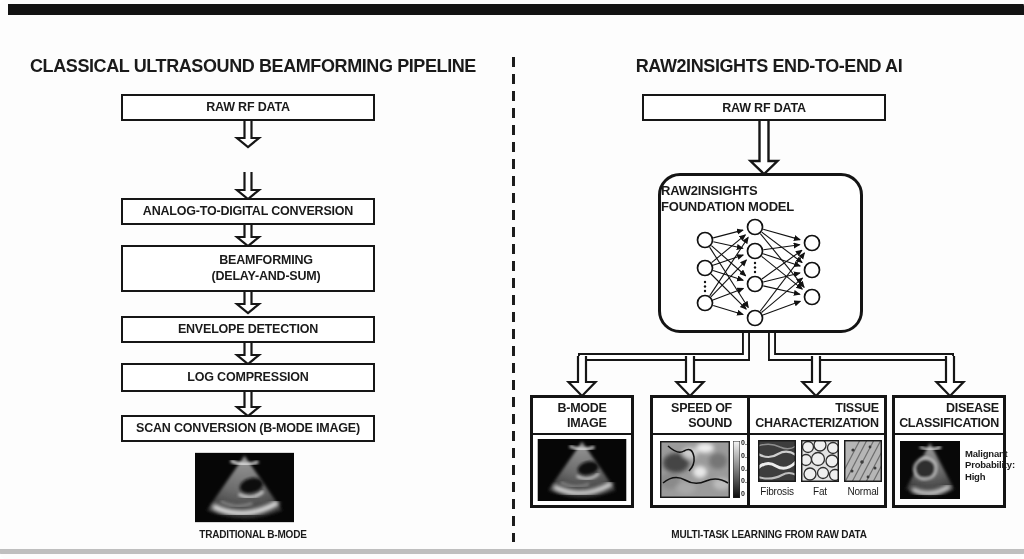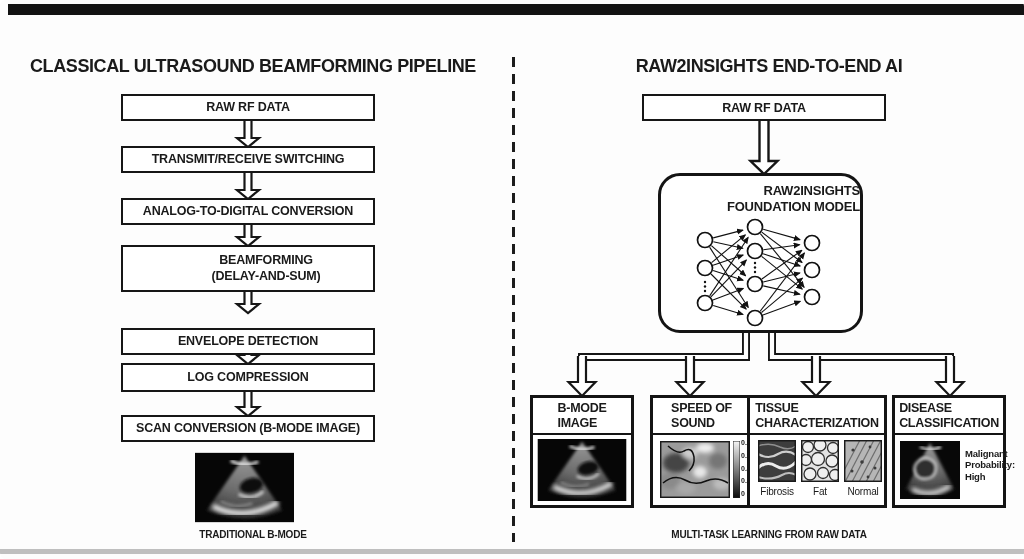--- a/index.html
+++ b/index.html
@@ -14,27 +14,27 @@
             box-sizing:border-box;display:flex;align-items:center;justify-content:center;text-align:center;
             font-weight:bold;font-size:12.5px;line-height:1.22;letter-spacing:-0.2px;white-space:pre-line;z-index:2;}
   .caption{position:absolute;font-size:10px;font-weight:bold;letter-spacing:-0.2px;text-align:center;
            white-space:nowrap;z-index:2;}
   .img-frame{position:absolute;z-index:2;line-height:0;}
   .in-box{position:absolute;left:642px;top:94px;width:244px;height:27px;background:#fff;
           border:2.5px solid #161616;box-sizing:border-box;display:flex;align-items:center;justify-content:center;
           font-weight:bold;font-size:12.5px;letter-spacing:-0.2px;z-index:2;}
   .model-box{position:absolute;left:658px;top:173px;width:205px;height:160px;background:#fff;
              border:3px solid #141414;border-radius:22px;box-sizing:border-box;z-index:2;}
-  .model-label{position:absolute;left:0;top:7px;width:100%;text-align:right;font-weight:bold;
+  .model-label{position:absolute;left:0;top:7px;width:100%;text-align:left;font-weight:bold;
                font-size:13px;line-height:1.2;letter-spacing:-0.2px;white-space:pre-line;}
   #nnet{position:absolute;left:0;top:0;}
   .out-box{position:absolute;top:395px;height:113px;background:#fff;border:3px solid #141414;
            box-sizing:border-box;z-index:2;}
   .out-head{height:37px;border-bottom:2.5px solid #141414;box-sizing:border-box;display:flex;align-items:center;
-            justify-content:center;text-align:left;font-weight:bold;font-size:12.5px;line-height:1.15;
+            justify-content:center;text-align:right;font-weight:bold;font-size:12.5px;line-height:1.15;
             letter-spacing:-0.3px;white-space:pre-line;}
   .out-body{position:relative;height:70px;}
   .cb-ticks{position:absolute;display:flex;flex-direction:column;justify-content:space-between;
             font-size:7px;font-weight:bold;line-height:1;}
   .tissue-label{position:absolute;font-size:10px;text-align:center;letter-spacing:-0.2px;}
   .disease-note{position:absolute;font-size:9.5px;font-weight:bold;line-height:1.2;white-space:pre-line;
                 letter-spacing:-0.2px;}
 </style>
 </head>
 <body>
@@ -95,25 +95,24 @@
       <path d="M578,356 V382 H568.5 L582,396 L595.5,382 H586 V356"></path>
       <path d="M686,356 V382 H676.5 L690,396 L703.5,382 H694 V356"></path>
       <path d="M812,356 V382 H802.5 L816,396 L829.5,382 H820 V356"></path>
       <path d="M946,356 V382 H936.5 L950,396 L963.5,382 H954 V356"></path>
     </g>
   </svg>
 
   <div class="panel-title" style="left:0;width:506px;">CLASSICAL ULTRASOUND BEAMFORMING PIPELINE</div>
 
   <div class="flow-box" style="top:94px;height:27px;">RAW RF DATA</div>
-  <div class="flow-box" style="top:146px;height:27px;">TRANSMIT/RECEIVE SWITCHING</div>
   <div class="flow-box" style="top:198px;height:27px;text-align:center;">ANALOG-TO-DIGITAL CONVERSION</div>
   <div class="flow-box" style="top:245px;height:47px;padding-left:36px;">BEAMFORMING
 (DELAY-AND-SUM)</div>
-  <div class="flow-box" style="top:328px;height:27px;">ENVELOPE DETECTION</div>
+  <div class="flow-box" style="top:316px;height:27px;">ENVELOPE DETECTION</div>
   <div class="flow-box" style="top:363px;height:29px;">LOG COMPRESSION</div>
   <div class="flow-box" style="top:415px;height:27px;">SCAN CONVERSION (B-MODE IMAGE)</div>
 
   <div class="img-frame" style="left:195px;top:452px;">
     <svg width="99" height="71" viewBox="0 0 100 70">
       <rect width="100" height="70" fill="#060606"></rect>
       <path d="M50,3 L88,58 Q50,74 12,58 Z" fill="url(#usg)" filter="url(#usb)"></path>
       <path d="M36,8 Q50,15 64,9" stroke="#e6e6e6" stroke-width="3" fill="none" filter="url(#usb)"></path>
       <ellipse cx="57" cy="33" rx="12" ry="7.5" fill="#0d0d0d" transform="rotate(-14 57 33)" filter="url(#usb)"></ellipse>
       <path d="M44,42 Q58,49 69,39" stroke="#d8d8d8" stroke-width="2.5" fill="none" filter="url(#usb)"></path>

